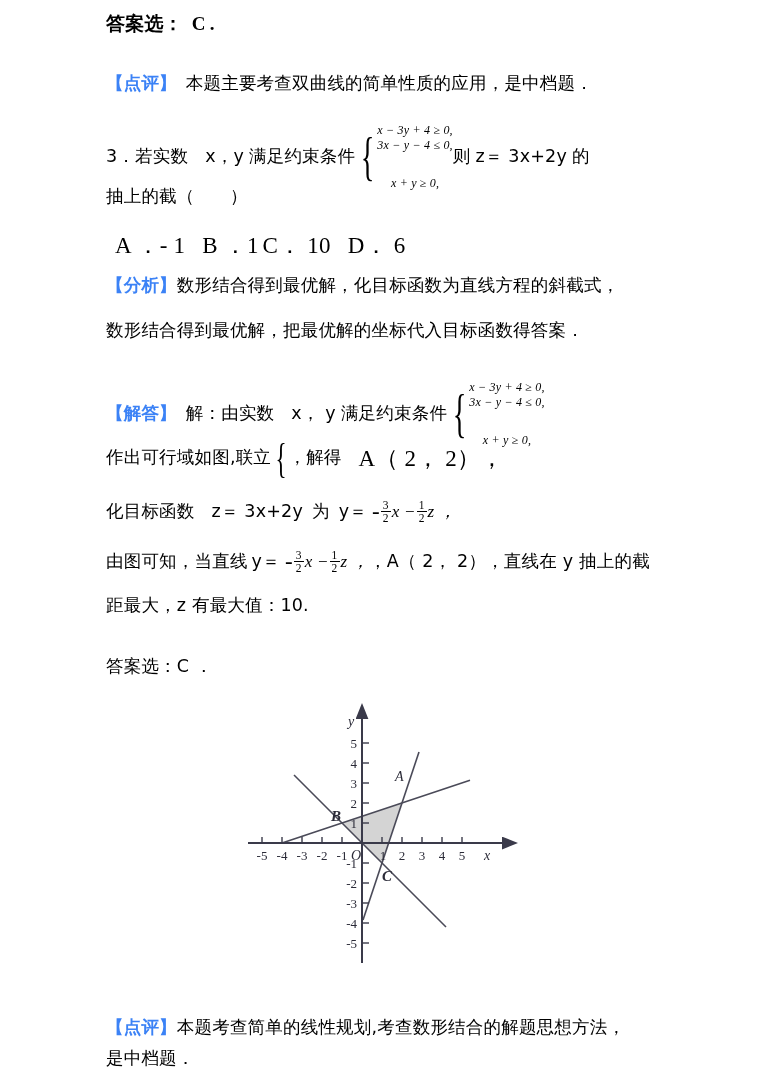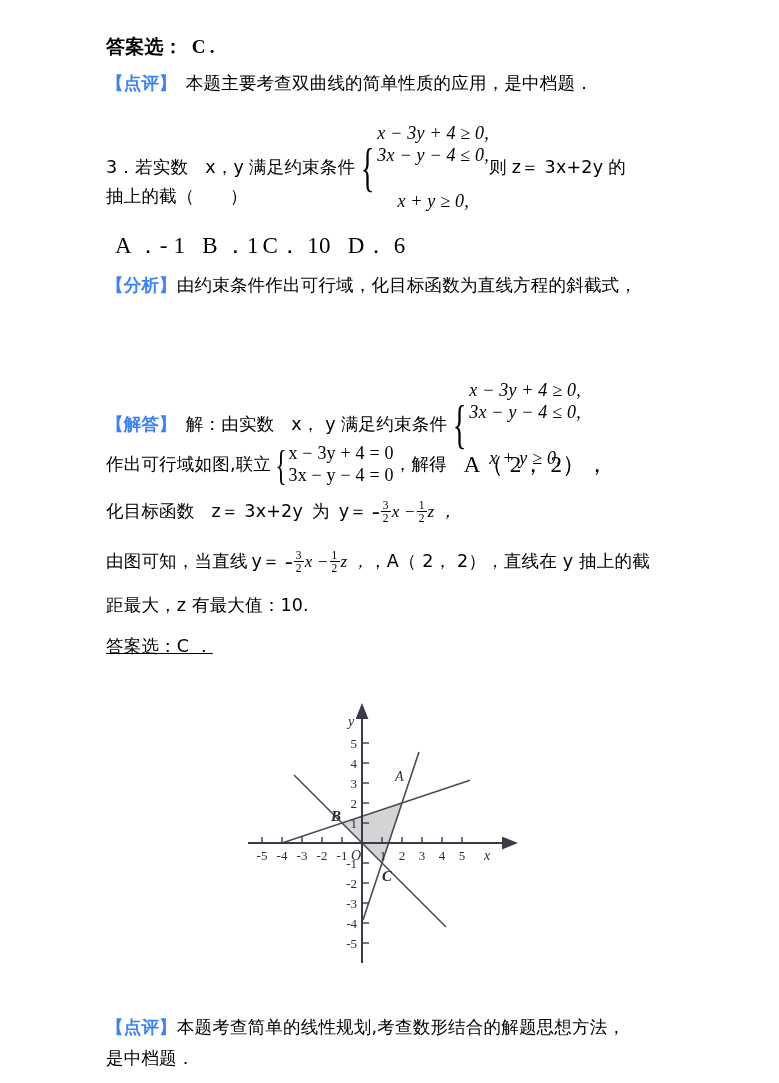--- a/index.html
+++ b/index.html
@@ -24,21 +24,21 @@
   .blk {
     position: absolute;
     white-space: nowrap;
     line-height: 1.0;
   }
   .cn {
     font-family: "DejaVu Sans", "Liberation Sans", sans-serif;
     font-size: 17.5px;
     letter-spacing: 0.2px;
   }
-  .bold { font-weight: bold; margin-top: 23px; }
+  .bold { font-weight: bold; }
   .tag {
     color: #3b82f6;
     font-weight: bold;
     font-family: "DejaVu Sans", "Liberation Sans", sans-serif;
   }
   .mathi {
     font-family: "Liberation Serif", "DejaVu Serif", serif;
     font-style: italic;
     font-size: 17px;
   }
@@ -62,21 +62,21 @@
     margin-right: -3px;
   }
   .sysrows {
     display: inline-flex;
     flex-direction: column;
     justify-content: center;
     line-height: 1.22;
   }
   .sysrow {
     font-family: "Liberation Serif", "DejaVu Serif", serif;
-    font-size: 18px;
+    font-size: 12px;
     white-space: nowrap;
   }
   .ctr { text-align: center; margin-top: 24px; }
   .frac {
     display: inline-flex;
     flex-direction: column;
     align-items: center;
     vertical-align: -0.42em;
     font-family: "Liberation Serif", "DejaVu Serif", serif;
     font-size: 11.5px;
@@ -133,22 +133,23 @@
     </span>
   </div>
 
   <div class="blk cn" style="left:106px; top:188px;">抽上的截（　　）</div>
 
   <div class="blk cn" style="left:115px; top:234px;">
     <span class="mathr">A ．- 1</span><span class="sp2"></span><span class="mathr">B ．1</span><span class="sp" style="width:4px"></span><span class="mathr">C． 10</span><span class="sp2"></span><span class="mathr">D． 6</span>
   </div>
 
   <div class="blk cn" style="left:106px; top:277px;">
-    <span class="tag">【分析】</span><span>由约束条件作出可行域，化目标函数为直线方程的斜截式，</span>
-  </div>
+    <span class="tag">【分析】</span><span>数形结合得到最优解，化目标函数为直线方程的斜截式，</span>
+  </div>
+  <div class="blk cn" style="left:106px; top:322px;">数形结合得到最优解，把最优解的坐标代入目标函数得答案．</div>
 
   <div class="blk cn" style="left:106px; top:380px;">
     <span class="sys">
       <span class="tag">【解答】</span>
         <span class="sp"></span>
         <span>解：由实数</span>
         <span class="sp2"></span>
         <span>x， y</span>
         <span class="sp" style="width:5px"></span>
         <span>满足约束条件</span>
@@ -158,24 +159,20 @@
           <span class="sysrow mathi">3x − y − 4 ≤ 0,</span>
           <span class="sysrow mathi ctr">x + y ≥ 0,</span>
         </span>
     </span>
   </div>
 
   <div class="blk cn" style="left:106px; top:443px;text-decoration:underline;">
     <span class="sys">
       <span>作出可行域如图,联立</span>
         <span class="brace" style="font-size:42px;">{</span>
-        <span class="sysrows">
-          <span class="sysrow mathr">x − 3y + 4 = 0</span>
-          <span class="sysrow mathr">3x − y − 4 = 0</span>
-        </span>
         <span>，解得</span>
         <span class="sp2"></span>
         <span class="mathr">A（ 2， 2），</span>
     </span>
   </div>
 
   <div class="blk cn" style="left:106px; top:499px;">
     <span class="sys">
       <span>化目标函数</span>
         <span class="sp2"></span>
@@ -215,21 +212,21 @@
           <span class="num">1</span>
           <span class="den">2</span>
         </span>
         <span class="mathi">z ，</span>
         <span>，A（ 2， 2），直线在 y 抽上的截</span>
     </span>
   </div>
 
   <div class="blk cn" style="left:106px; top:597px;">距最大，z 有最大值：10.</div>
 
-  <div class="blk cn" style="left:106px; top:638px;text-decoration:underline;">答案选：C ．</div>
+  <div class="blk cn" style="left:106px; top:658px;">答案选：C ．</div>
 
   <div id="graph-figure">
     <svg width="296" height="290" viewBox="0 0 296 290">
       <defs>
         <marker id="arrowx" markerWidth="9" markerHeight="9" refX="1" refY="3.2" orient="auto" markerUnits="strokeWidth">
           <path d="M0,0 L0,6.4 L8,3.2 z" fill="#3a3a4a"></path>
         </marker>
       </defs>
 
       <polygon points="170,110 110,130 150,170" fill="#b9b9b9" fill-opacity="0.62" stroke="none"></polygon>

